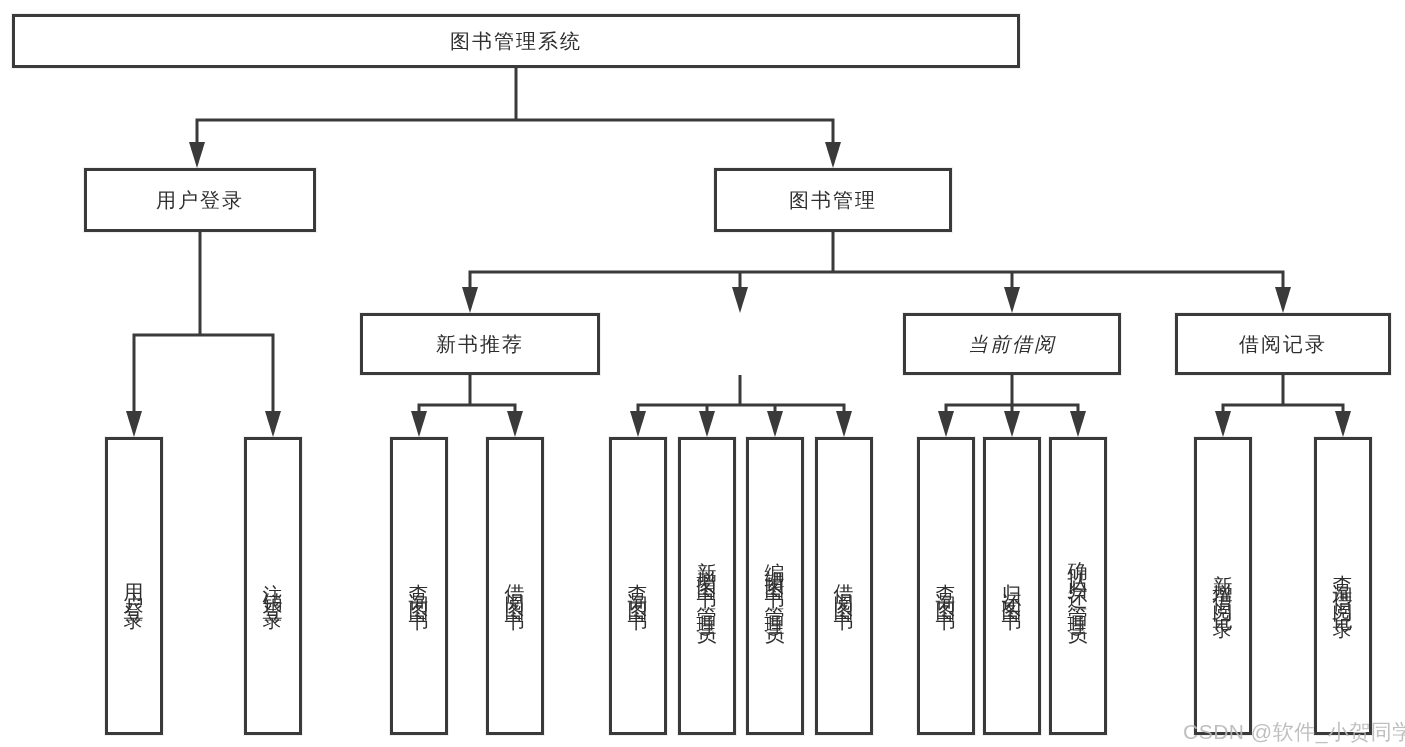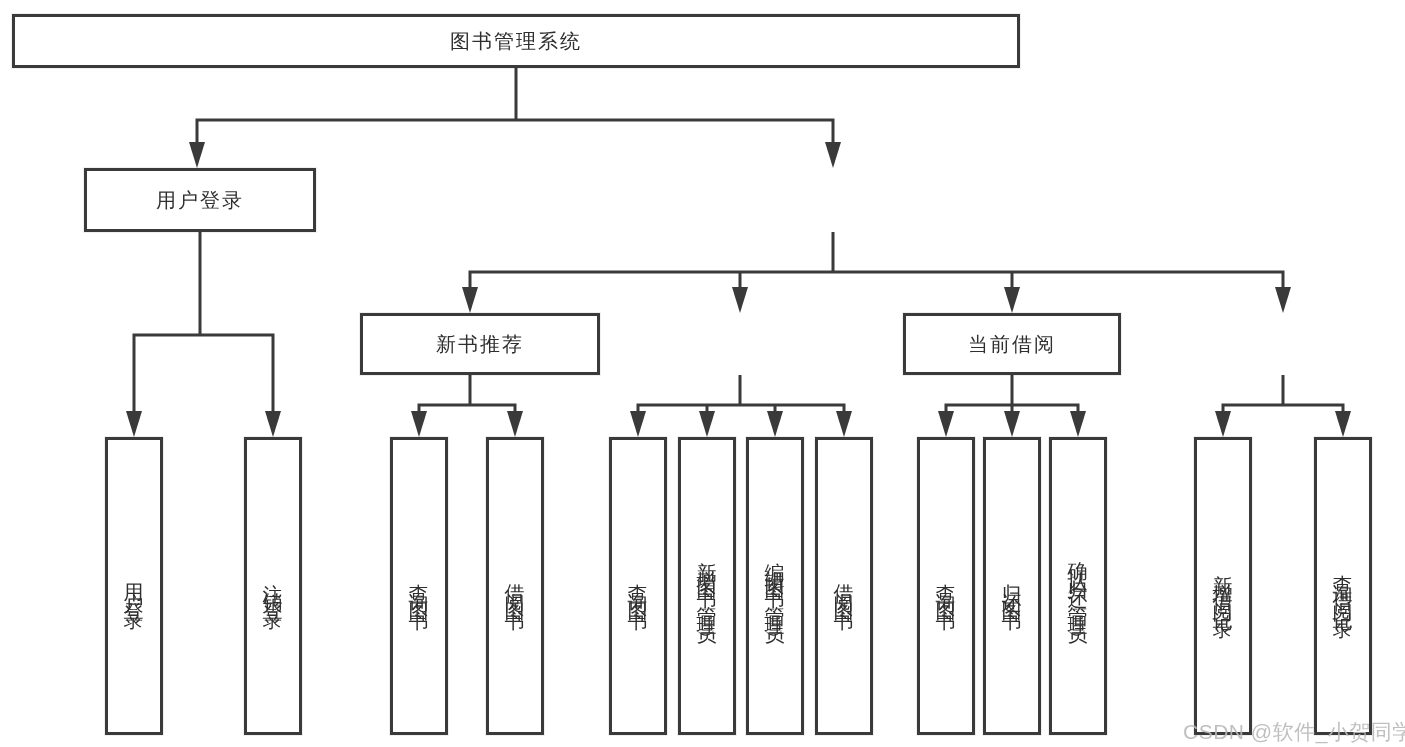--- a/index.html
+++ b/index.html
@@ -99,26 +99,32 @@
     </g>
   </svg>
 
   <div class="node" style="left:12px; top:14px; width:1008px; height:54px;">
     <span>图书管理系统</span>
   </div>
 
   <div class="node" style="left:84px; top:168px; width:232px; height:64px;">
     <span>用户登录</span>
   </div>
+  <div class="node" style="left:714px; top:168px; width:238px; height:64px;">
+    <span>图书管理</span>
+  </div>
 
   <div class="node" style="left:360px; top:313px; width:240px; height:62px;">
     <span>新书推荐</span>
   </div>
-  <div class="node" style="left:903px; top:313px; width:218px; height:62px;">
+  <div class="node" style="left:903px; top:313px; width:218px; height:62px;font-style:italic;">
     <span>当前借阅</span>
+  </div>
+  <div class="node" style="left:1175px; top:313px; width:216px; height:62px;">
+    <span>借阅记录</span>
   </div>
 
   <div class="node leaf" style="left:105px;">
     <span class="vtext">用户登录</span>
   </div>
   <div class="node leaf" style="left:244px;">
     <span class="vtext">注销登录</span>
   </div>
 
   <div class="node leaf" style="left:390px;">

